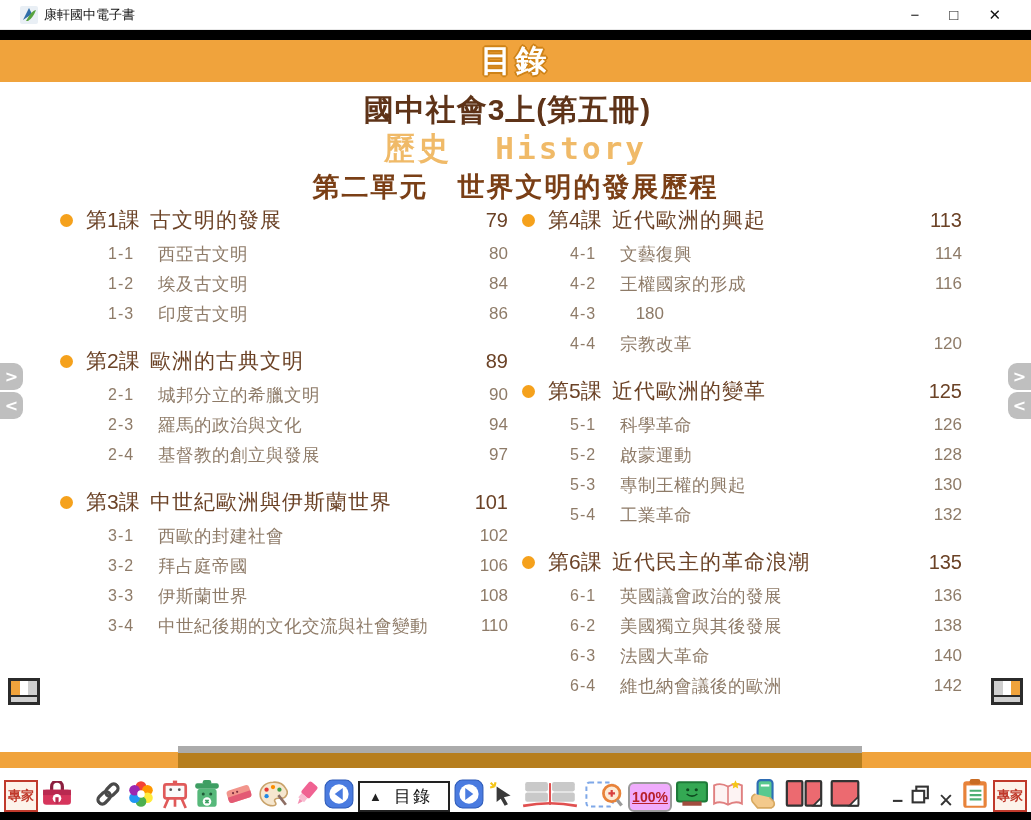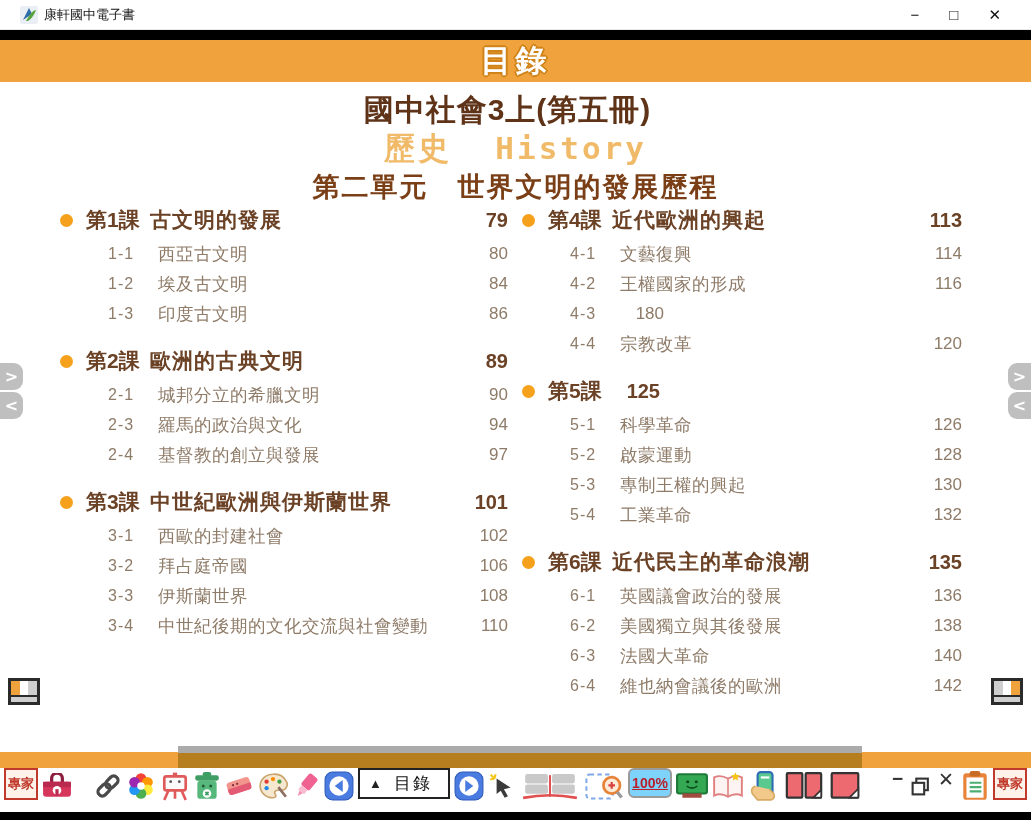--- a/index.html
+++ b/index.html
@@ -29,21 +29,21 @@
     font-family:"DejaVu Sans Mono","Liberation Mono",monospace;
     font-size:31px; font-weight:bold; color:#F0BA68; letter-spacing:3px; white-space:pre; }
   .unitline { position:absolute; top:169px; left:0; right:0; text-align:center;
     font-size:27px; font-weight:bold; color:#7A3F16; letter-spacing:2px; white-space:pre; }
 
   
   .toc { position:absolute; top:206px; left:60px; right:44px; display:flex; }
   .toccol { width:448px; }
   .toccol.right { margin-left:14px; width:440px; }
   .lesson-block { margin-bottom:21px; }
-  .lesson { display:flex; align-items:center; font-weight:bold; font-size:21px;
+  .lesson { display:flex; align-items:center; font-weight:normal; font-size:21px;
     color:#6B4226; margin-bottom:8px; }
   .bullet { width:13px; height:13px; border-radius:50%; background:#F5A11C;
     margin-right:13px; flex-shrink:0; }
   .lno { width:64px; flex-shrink:0; }
   .ltitle { flex:1; letter-spacing:1px; white-space:nowrap; }
   .lpage { width:48px; text-align:right; font-size:20px; flex-shrink:0; }
   .sub { display:flex; align-items:flex-start; margin-top:6px; font-size:17.5px;
     line-height:24px; color:#8E7B68; padding-left:48px; }
   .snum { width:50px; flex-shrink:0; font-size:16px; letter-spacing:1px; }
   .stitle { flex:1; letter-spacing:0.5px; }
@@ -67,31 +67,31 @@
   .cor-white { flex:1; background:#fff; }
   .cor-gray { width:9px; background:#cfcfcf; }
 
   
   .pageedge { position:absolute; top:752px; left:0; right:0; height:16px; background:#F0A33C; }
   .scroll-top { position:absolute; top:746px; left:178px; width:684px; height:7px; background:#ABABAB; }
   .scroll-bar { position:absolute; top:753px; left:178px; width:684px; height:15px; background:#B67E1E; cursor:pointer; }
 
   
   .toolbar { position:absolute; top:768px; left:0; right:0; height:44px; background:#fff;
-    display:flex; align-items:flex-start; gap:4px; padding:0 4px; }
+    display:flex; align-items:flex-end; gap:4px; padding:0 4px; }
   .tbi { display:flex; align-items:center; justify-content:center; height:36px; cursor:pointer; flex-shrink:0; }
   .expertbtn { width:34px; height:32px; border:2px solid #C0392B; background:#FDF3EA;
     color:#C0392B; font-weight:bold; font-size:13px; display:flex; align-items:center;
     justify-content:center; letter-spacing:0; cursor:pointer; flex-shrink:0; }
   .pagebox { width:92px; height:31px; border:2px solid #222; background:#fff; display:flex;
     align-items:center; padding:0 9px; gap:12px; cursor:pointer; flex-shrink:0; }
   .pagebox .tri { font-size:13px; color:#222; }
   .pagebox .plabel { font-size:17px; color:#111; letter-spacing:2px; }
   .zoombadge { min-width:44px; height:30px; border:2px solid #9a9a9a; border-radius:6px;
-    background:#7dd3fc; color:#B8202A; font-weight:bold; font-size:14px; display:flex;
+    background:#f0abfc; color:#B8202A; font-weight:bold; font-size:14px; display:flex;
     align-items:center; justify-content:center; cursor:pointer; flex-shrink:0;text-decoration:underline; }
   .wctl2 { font-size:19px; color:#333; font-weight:bold; cursor:pointer; padding:0 3px; flex-shrink:0; }
   .flexsp { flex:1; min-width:0; }
   .bottomstrip { position:absolute; top:812px; left:0; right:0; height:8px; background:#000; }
 </style>
 </head>
 <body>
 
 <div id="app">
 
@@ -229,20 +229,21 @@
           <span class="snum">4-4</span>
           <span class="stitle">宗教改革</span>
           <span class="spage">120</span>
         </div>
       </div>
 
       <div class="lesson-block">
         <div class="lesson">
           <span class="bullet"></span>
           <span class="lno">第5課</span>
+          <span class="ltitle">近代歐洲的變革</span>
           <span class="lpage">125</span>
         </div>
         <div class="sub">
           <span class="snum">5-1</span>
           <span class="stitle">科學革命</span>
           <span class="spage">126</span>
         </div>
         <div class="sub">
           <span class="snum">5-2</span>
           <span class="stitle">啟蒙運動</span>

